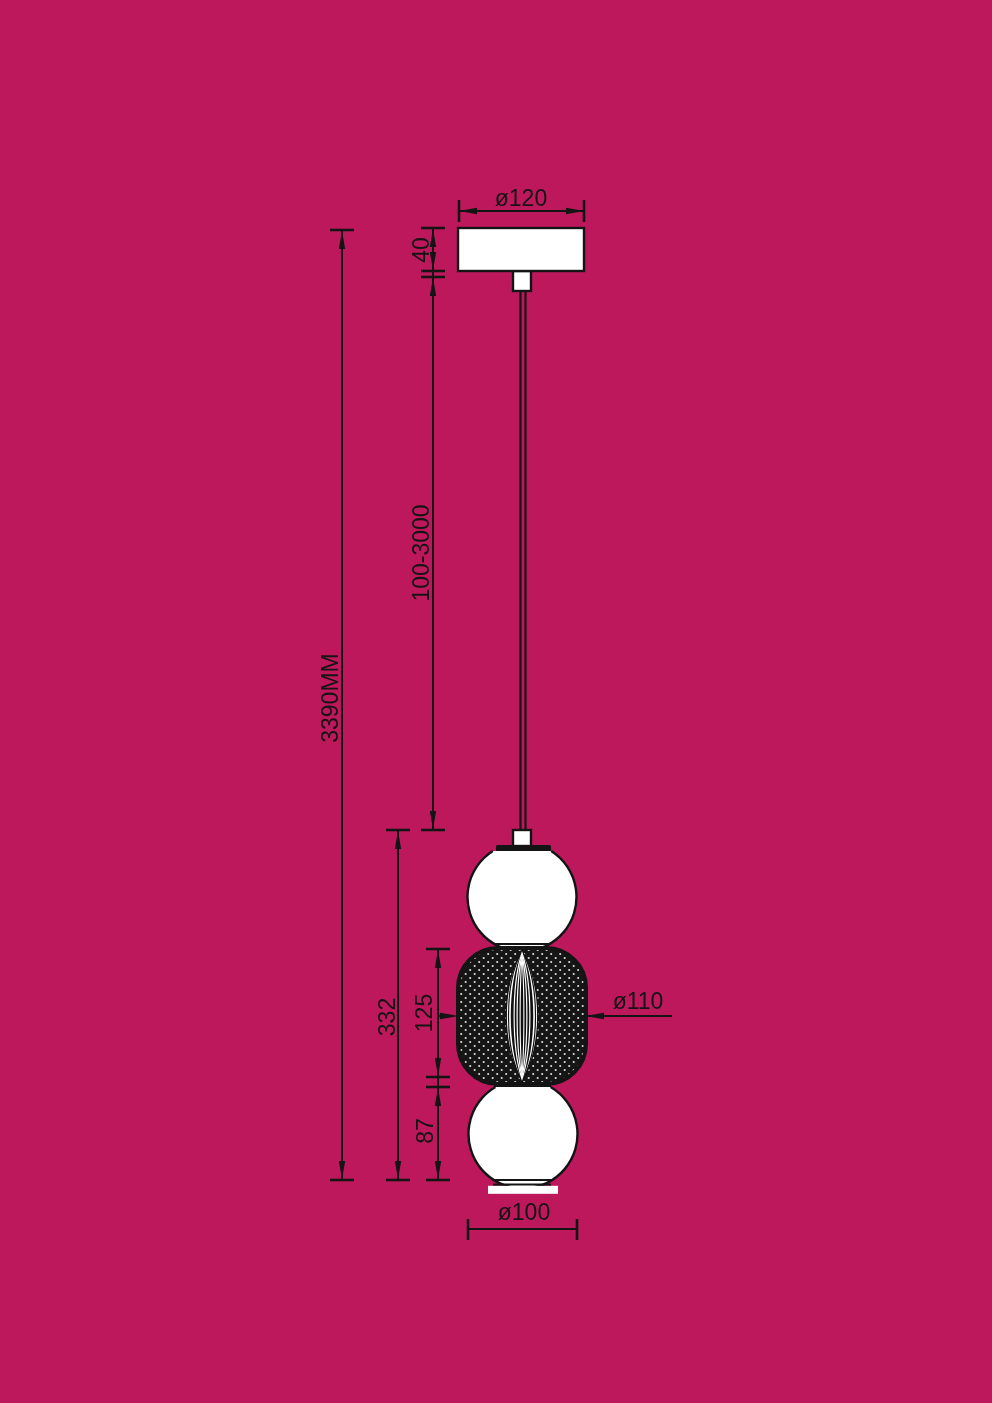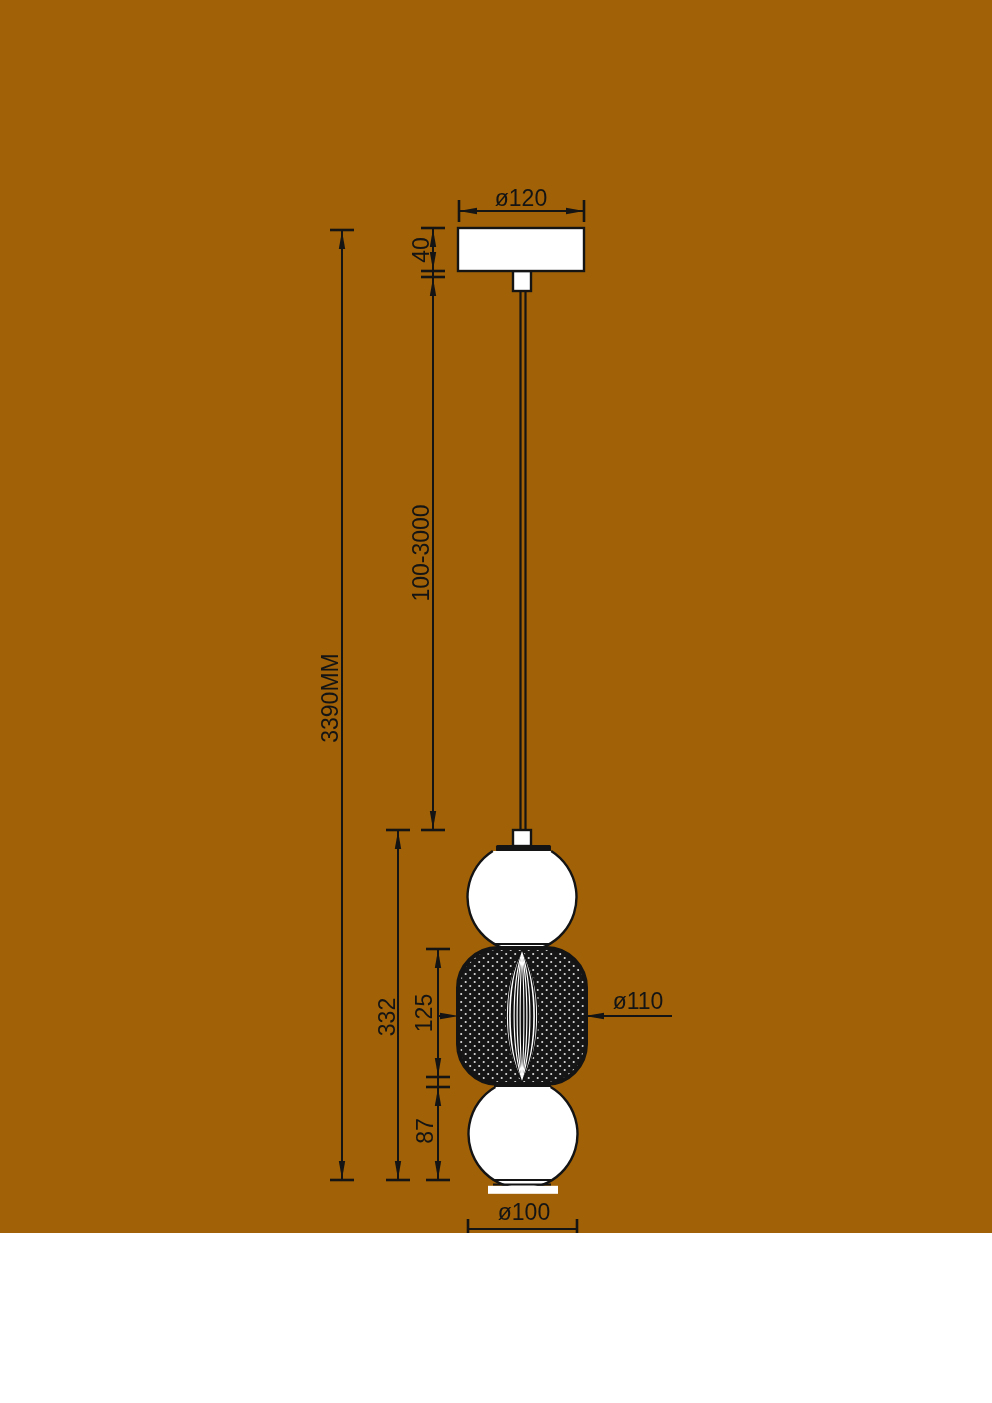--- a/index.html
+++ b/index.html
@@ -1,16 +1,16 @@
 <!DOCTYPE html>
 <html><head>
 <meta charset="utf-8">
 <style>
   html,body{margin:0;padding:0;background:#ffffff;}
-  .stage{position:relative;width:992px;height:1233px;background:#a16207;overflow:hidden;}
+  .stage{position:relative;width:992px;height:1403px;background:#be185d;overflow:hidden;}
   svg{display:block;}
   .dimln{stroke:#141414;stroke-width:2;fill:none;}
   .objln{stroke:#141414;stroke-width:2.2;fill:none;}
   .tick{stroke:#141414;stroke-width:2.6;fill:none;}
   .arr{fill:#141414;stroke:none;}
   .obj{stroke:#141414;stroke-width:2.4;fill:#ffffff;}
   .solid{fill:#141414;stroke:none;}
   .dimtext{font-family:"Liberation Sans","DejaVu Sans",sans-serif;font-size:23px;fill:#141414;letter-spacing:0px;}
 </style>
 </head>

